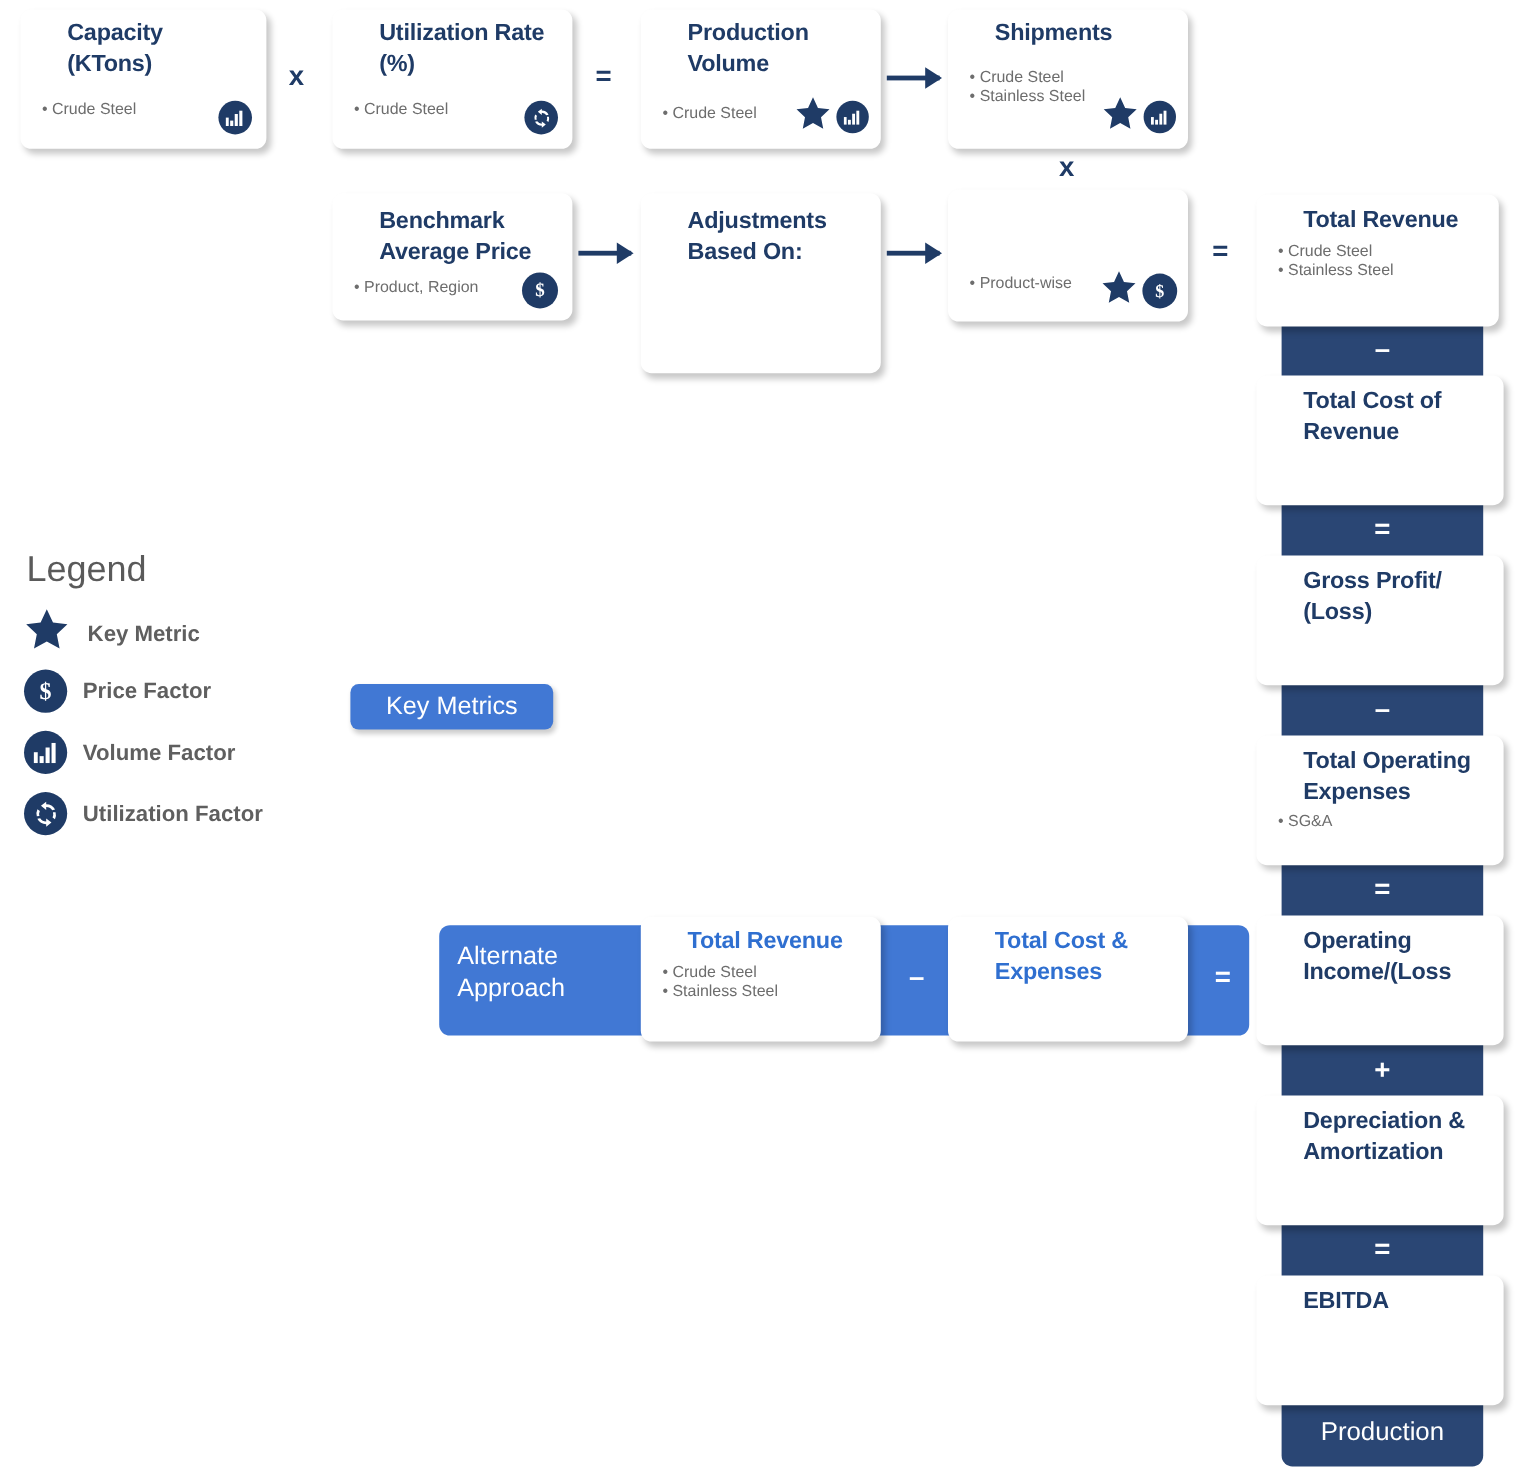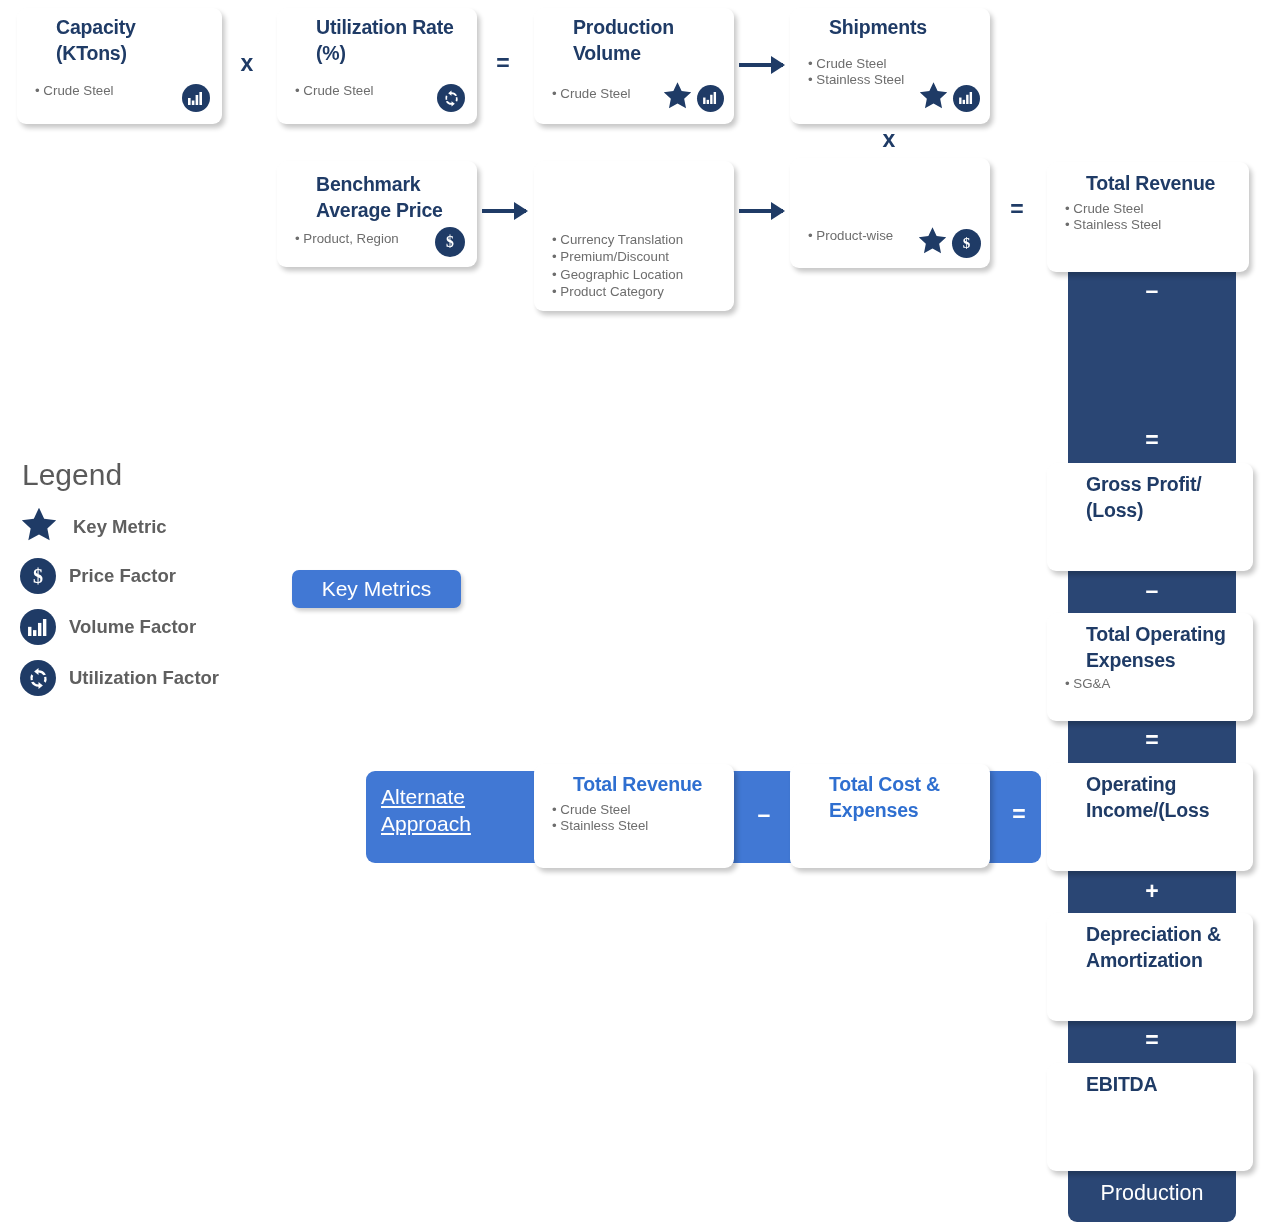--- a/index.html
+++ b/index.html
@@ -230,26 +230,21 @@
         <svg width="20" height="20" viewBox="0 0 24 24">
             <text x="12" y="18" font-size="19" font-family="Liberation Serif, serif" font-weight="bold" fill="#fff" text-anchor="middle">$</text>
           </svg>
       </span>
     </div>
   </div>
 
   <div class="arrow" style="left:482px;top:209px;width:44px;"></div>
 
   <div class="card" style="left:534px;top:161px;width:200px;height:150px;">
-    <div class="bullets" style="top:70px;line-height:1.3;">
-      <div>Currency Translation</div>
-      <div>Premium/Discount</div>
-      <div>Geographic Location</div>
-      <div>Product Category</div>
-    </div>
+    <div class="title" style="top:11px;"><span>Adjustments</span><br><span>Based On:</span></div>
   </div>
 
   <div class="arrow" style="left:739px;top:209px;width:44px;"></div>
 
   <div class="card" style="left:790px;top:158px;width:200px;height:110px;">
     <div class="bullets" style="top:70px;">
       <div>Product-wise</div>
     </div>
     <div class="icons" style="right:9px;bottom:7px;">
       <span class="ic">
@@ -271,20 +266,23 @@
 
   <div class="card" style="left:1047px;top:162px;width:202px;height:110px;">
     <div class="title" style="top:9px;"><span>Total Revenue</span></div>
     <div class="bullets" style="top:39px;">
       <div>Crude Steel</div>
       <div>Stainless Steel</div>
     </div>
   </div>
   <div class="op white" style="left:1068px;top:279px;width:168px;">–</div>
 
+  <div class="card" style="left:1047px;top:313px;width:206px;height:108px;">
+    <div class="title" style="top:9px;"><span>Total Cost of</span><br><span>Revenue</span></div>
+  </div>
   <div class="op white" style="left:1068px;top:429px;width:168px;">=</div>
 
   <div class="card" style="left:1047px;top:463px;width:206px;height:108px;">
     <div class="title" style="top:9px;"><span>Gross Profit/</span><br><span>(Loss)</span></div>
   </div>
   <div class="op white" style="left:1068px;top:579px;width:168px;">–</div>
 
   <div class="card" style="left:1047px;top:613px;width:206px;height:108px;">
     <div class="title" style="top:9px;"><span>Total Operating</span><br><span>Expenses</span></div>
     <div class="bullets" style="top:63px;">
@@ -350,21 +348,21 @@
         <path d="M19.5 10.4a8 8 0 0 1-.5 5.6l-1.9-1.4a5.9 5.9 0 0 0 .3-4.1z" fill="#fff"></path>
       </svg>
     </span>
     <span class="lbl">Utilization Factor</span>
   </div>
 
   <div class="km-tab" style="left:292px;top:570px;width:169px;height:38px;">Key Metrics</div>
 
 
   <div class="band" style="left:366px;top:771px;width:675px;height:92px;"></div>
-  <div class="band-label" style="left:381px;top:784px;width:150px;text-decoration:underline;">
+  <div class="band-label" style="left:381px;top:784px;width:150px;">
     <span>Alternate</span><br><span>Approach</span>
   </div>
 
   <div class="card lite" style="left:534px;top:764px;width:200px;height:104px;">
     <div class="title" style="top:8px;"><span>Total Revenue</span></div>
     <div class="bullets" style="top:38px;">
       <div>Crude Steel</div>
       <div>Stainless Steel</div>
     </div>
   </div>

